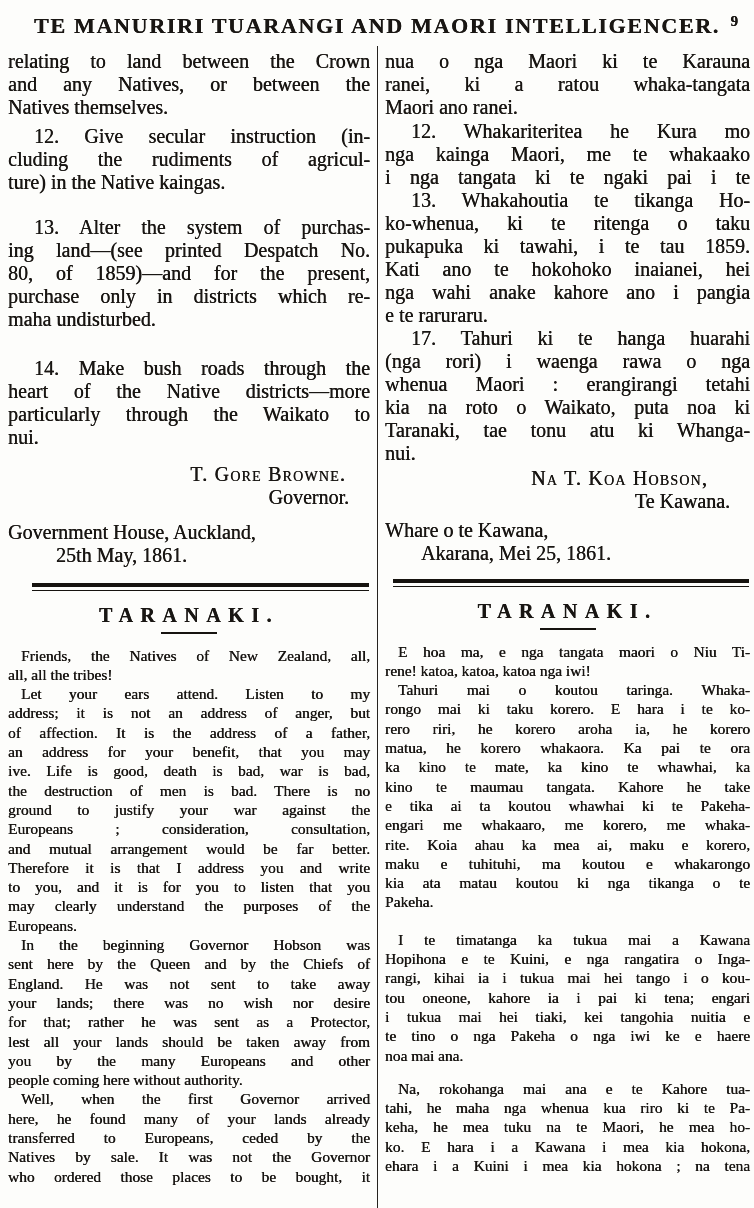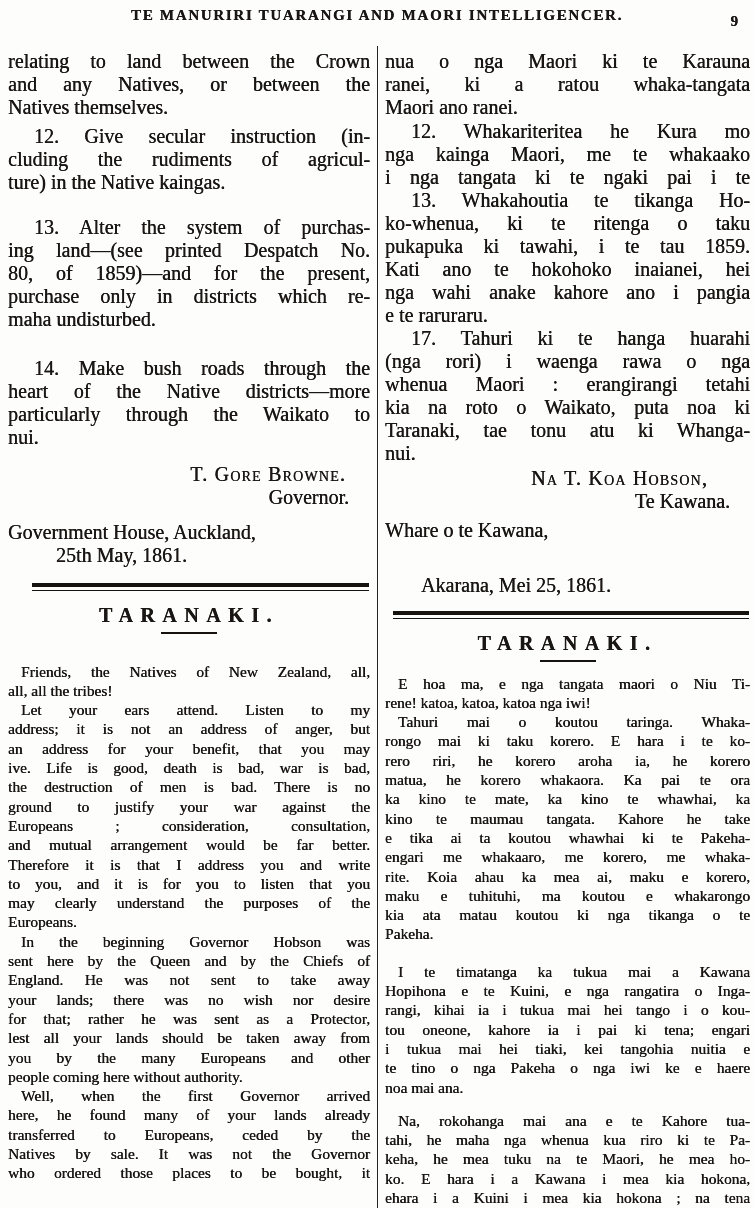--- a/index.html
+++ b/index.html
@@ -6,23 +6,23 @@
   .page {
     position:relative;
     width:754px; height:1208px;
     background:#fdfdfb;
     color:#191613;
     font-family:"Liberation Serif","DejaVu Serif",serif;
     overflow:hidden;
   }
   .masthead { position:relative; height:46px; }
   .masthead-title {
-    position:absolute; left:0; right:0; top:7px;
+    position:absolute; left:0; right:0; top:13px;
     text-align:center;
-    font-weight:bold; font-size:15px; letter-spacing:1.7px;
+    font-weight:bold; font-size:22px; letter-spacing:1.7px;
     text-shadow:0.3px 0 0 currentColor;
   }
   .page-number {
     position:absolute; right:16px; top:13px;
     font-size:15px; font-weight:bold;
     text-shadow:0.3px 0 0 currentColor;
   }
   .columns { display:flex; align-items:stretch; min-height:1162px; }
   .col { box-sizing:border-box; }
   .col-left  { width:377px; padding:4px 7px 0 8px; }
@@ -88,27 +88,28 @@
         </div>
         <div class="sline sz-large sig" style="margin-top: 14px; text-align: right; padding-right: 24px;">T. Gore Browne.</div>
         <div class="sline sz-large" style="text-align: right; padding-right: 21px;">Governor.</div>
         <div class="sline sz-large" style="margin-top: 12px;">Government House, Auckland,</div>
         <div class="sline sz-large" style="text-indent: 48px;">25th May, 1861.</div>
         <div class="rule-double" style="margin-top: 16px; margin-left: 24px;"></div>
         <div class="heading-block" style="margin-top: 13px;">
           <div class="heading-text">TARANAKI.</div>
           <div class="short-rule"></div>
         </div>
-        <div class="para sz-small" style="margin-top: 28px;">
+        <div class="para sz-small" style="margin-top: 12px;">
           <div class="tline" style="text-indent: 13px;">Friends, the Natives of New Zealand, all,</div>
           <div class="tline lastline">all, all the tribes!</div>
         </div>
         <div class="para sz-small">
           <div class="tline" style="text-indent: 13px;">Let your ears attend. Listen to my</div>
           <div class="tline">address; it is not an address of anger, but</div>
+          <div class="tline">of affection. It is the address of a father,</div>
           <div class="tline">an address for your benefit, that you may</div>
           <div class="tline">ive. Life is good, death is bad, war is bad,</div>
           <div class="tline">the destruction of men is bad. There is no</div>
           <div class="tline">ground to justify your war against the</div>
           <div class="tline">Europeans ; consideration, consultation,</div>
           <div class="tline">and mutual arrangement would be far better.</div>
           <div class="tline">Therefore it is that I address you and write</div>
           <div class="tline">to you, and it is for you to listen that you</div>
           <div class="tline">may clearly understand the purposes of the</div>
           <div class="tline lastline">Europeans.</div>
@@ -154,21 +155,21 @@
           <div class="tline" style="text-indent: 26px;">17. Tahuri ki te hanga huarahi</div>
           <div class="tline">(nga rori) i waenga rawa o nga</div>
           <div class="tline">whenua Maori : erangirangi tetahi</div>
           <div class="tline">kia na roto o Waikato, puta noa ki</div>
           <div class="tline">Taranaki, tae tonu atu ki Whanga-</div>
           <div class="tline lastline">nui.</div>
         </div>
         <div class="sline sz-large sig" style="margin-top: 2px; text-align: right; padding-right: 42px;">Na T. Koa Hobson,</div>
         <div class="sline sz-large" style="text-align: right; padding-right: 20px;">Te Kawana.</div>
         <div class="sline sz-large" style="margin-top: 6px;">Whare o te Kawana,</div>
-        <div class="sline sz-large" style="text-indent: 36px; margin-top: 32px;">Akarana, Mei 25, 1861.</div>
+        <div class="sline sz-large" style="text-indent: 36px;">Akarana, Mei 25, 1861.</div>
         <div class="rule-double" style="margin-top: 14px; margin-left: 8px;"></div>
         <div class="heading-block" style="margin-top: 13px;">
           <div class="heading-text">TARANAKI.</div>
           <div class="short-rule"></div>
         </div>
         <div class="para sz-small" style="margin-top: 12px;">
           <div class="tline" style="text-indent: 13px;">E hoa ma, e nga tangata maori o Niu Ti-</div>
           <div class="tline lastline">rene! katoa, katoa, katoa nga iwi!</div>
         </div>
         <div class="para sz-small">

